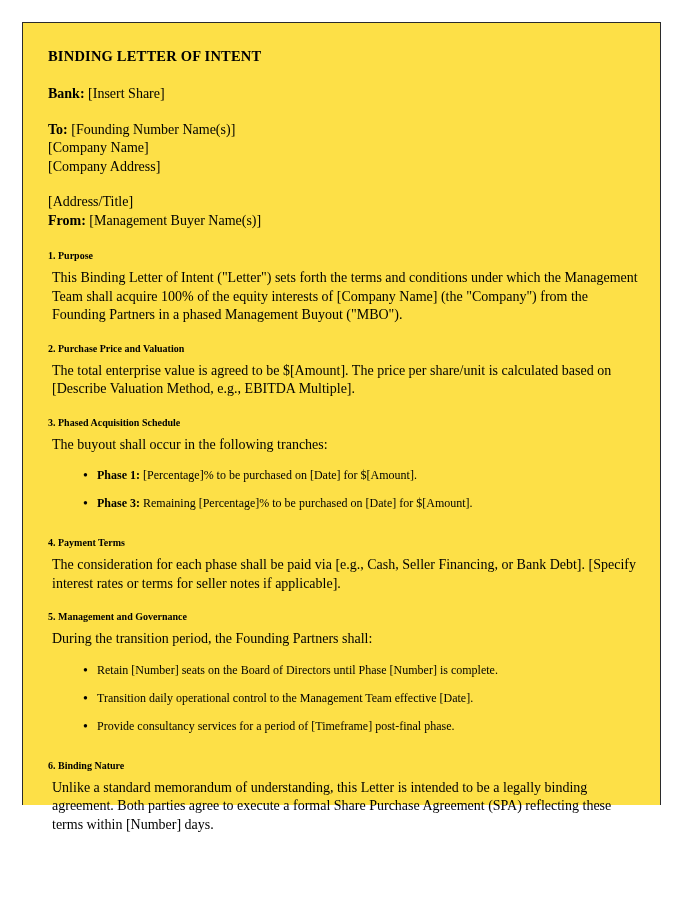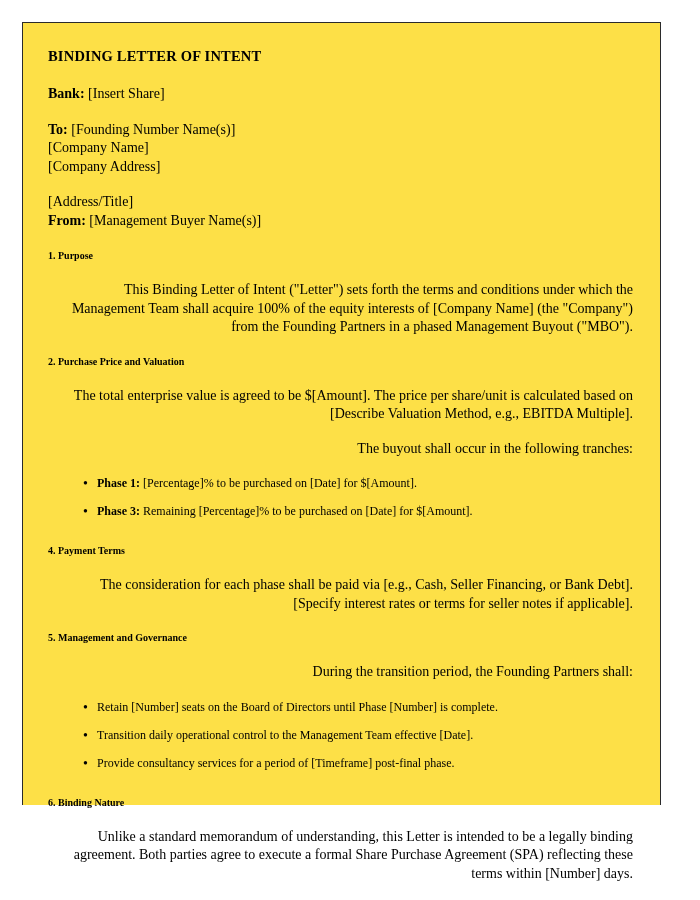--- a/index.html
+++ b/index.html
@@ -58,22 +58,22 @@
   .sec-heading {
     font-size: 10px;
     font-weight: bold;
     line-height: 18px;
     margin: 0 0 1px 0;
   }
 
   .sec-body {
     font-size: 14px;
     line-height: 18.5px;
-    margin: 16px;
-    text-align: right;
+    margin: 4px;
+    text-align: left;
   }
 
   ul.bullets {
     list-style: none;
     margin: 12px 0 2px 0;
     padding: 0;
   }
   ul.bullets li {
     font-size: 12px;
     line-height: 19px;
@@ -120,20 +120,21 @@
       <div class="sec-heading">1. Purpose</div>
       <p class="sec-body">This Binding Letter of Intent ("Letter") sets forth the terms and conditions under which the Management Team shall acquire 100% of the equity interests of [Company Name] (the "Company") from the Founding Partners in a phased Management Buyout ("MBO").</p>
     </div>
 
     <div class="section">
       <div class="sec-heading">2. Purchase Price and Valuation</div>
       <p class="sec-body">The total enterprise value is agreed to be $[Amount]. The price per share/unit is calculated based on [Describe Valuation Method, e.g., EBITDA Multiple].</p>
     </div>
 
     <div class="section">
+      <div class="sec-heading">3. Phased Acquisition Schedule</div>
       <p class="sec-body">The buyout shall occur in the following tranches:</p>
       <ul class="bullets">
         <li><b>Phase 1:</b><span> [Percentage]% to be purchased on [Date] for $[Amount].</span></li>
         <li><b>Phase 3:</b><span> Remaining [Percentage]% to be purchased on [Date] for $[Amount].</span></li>
       </ul>
     </div>
 
     <div class="spacer-sm"></div>
 
     <div class="section">

